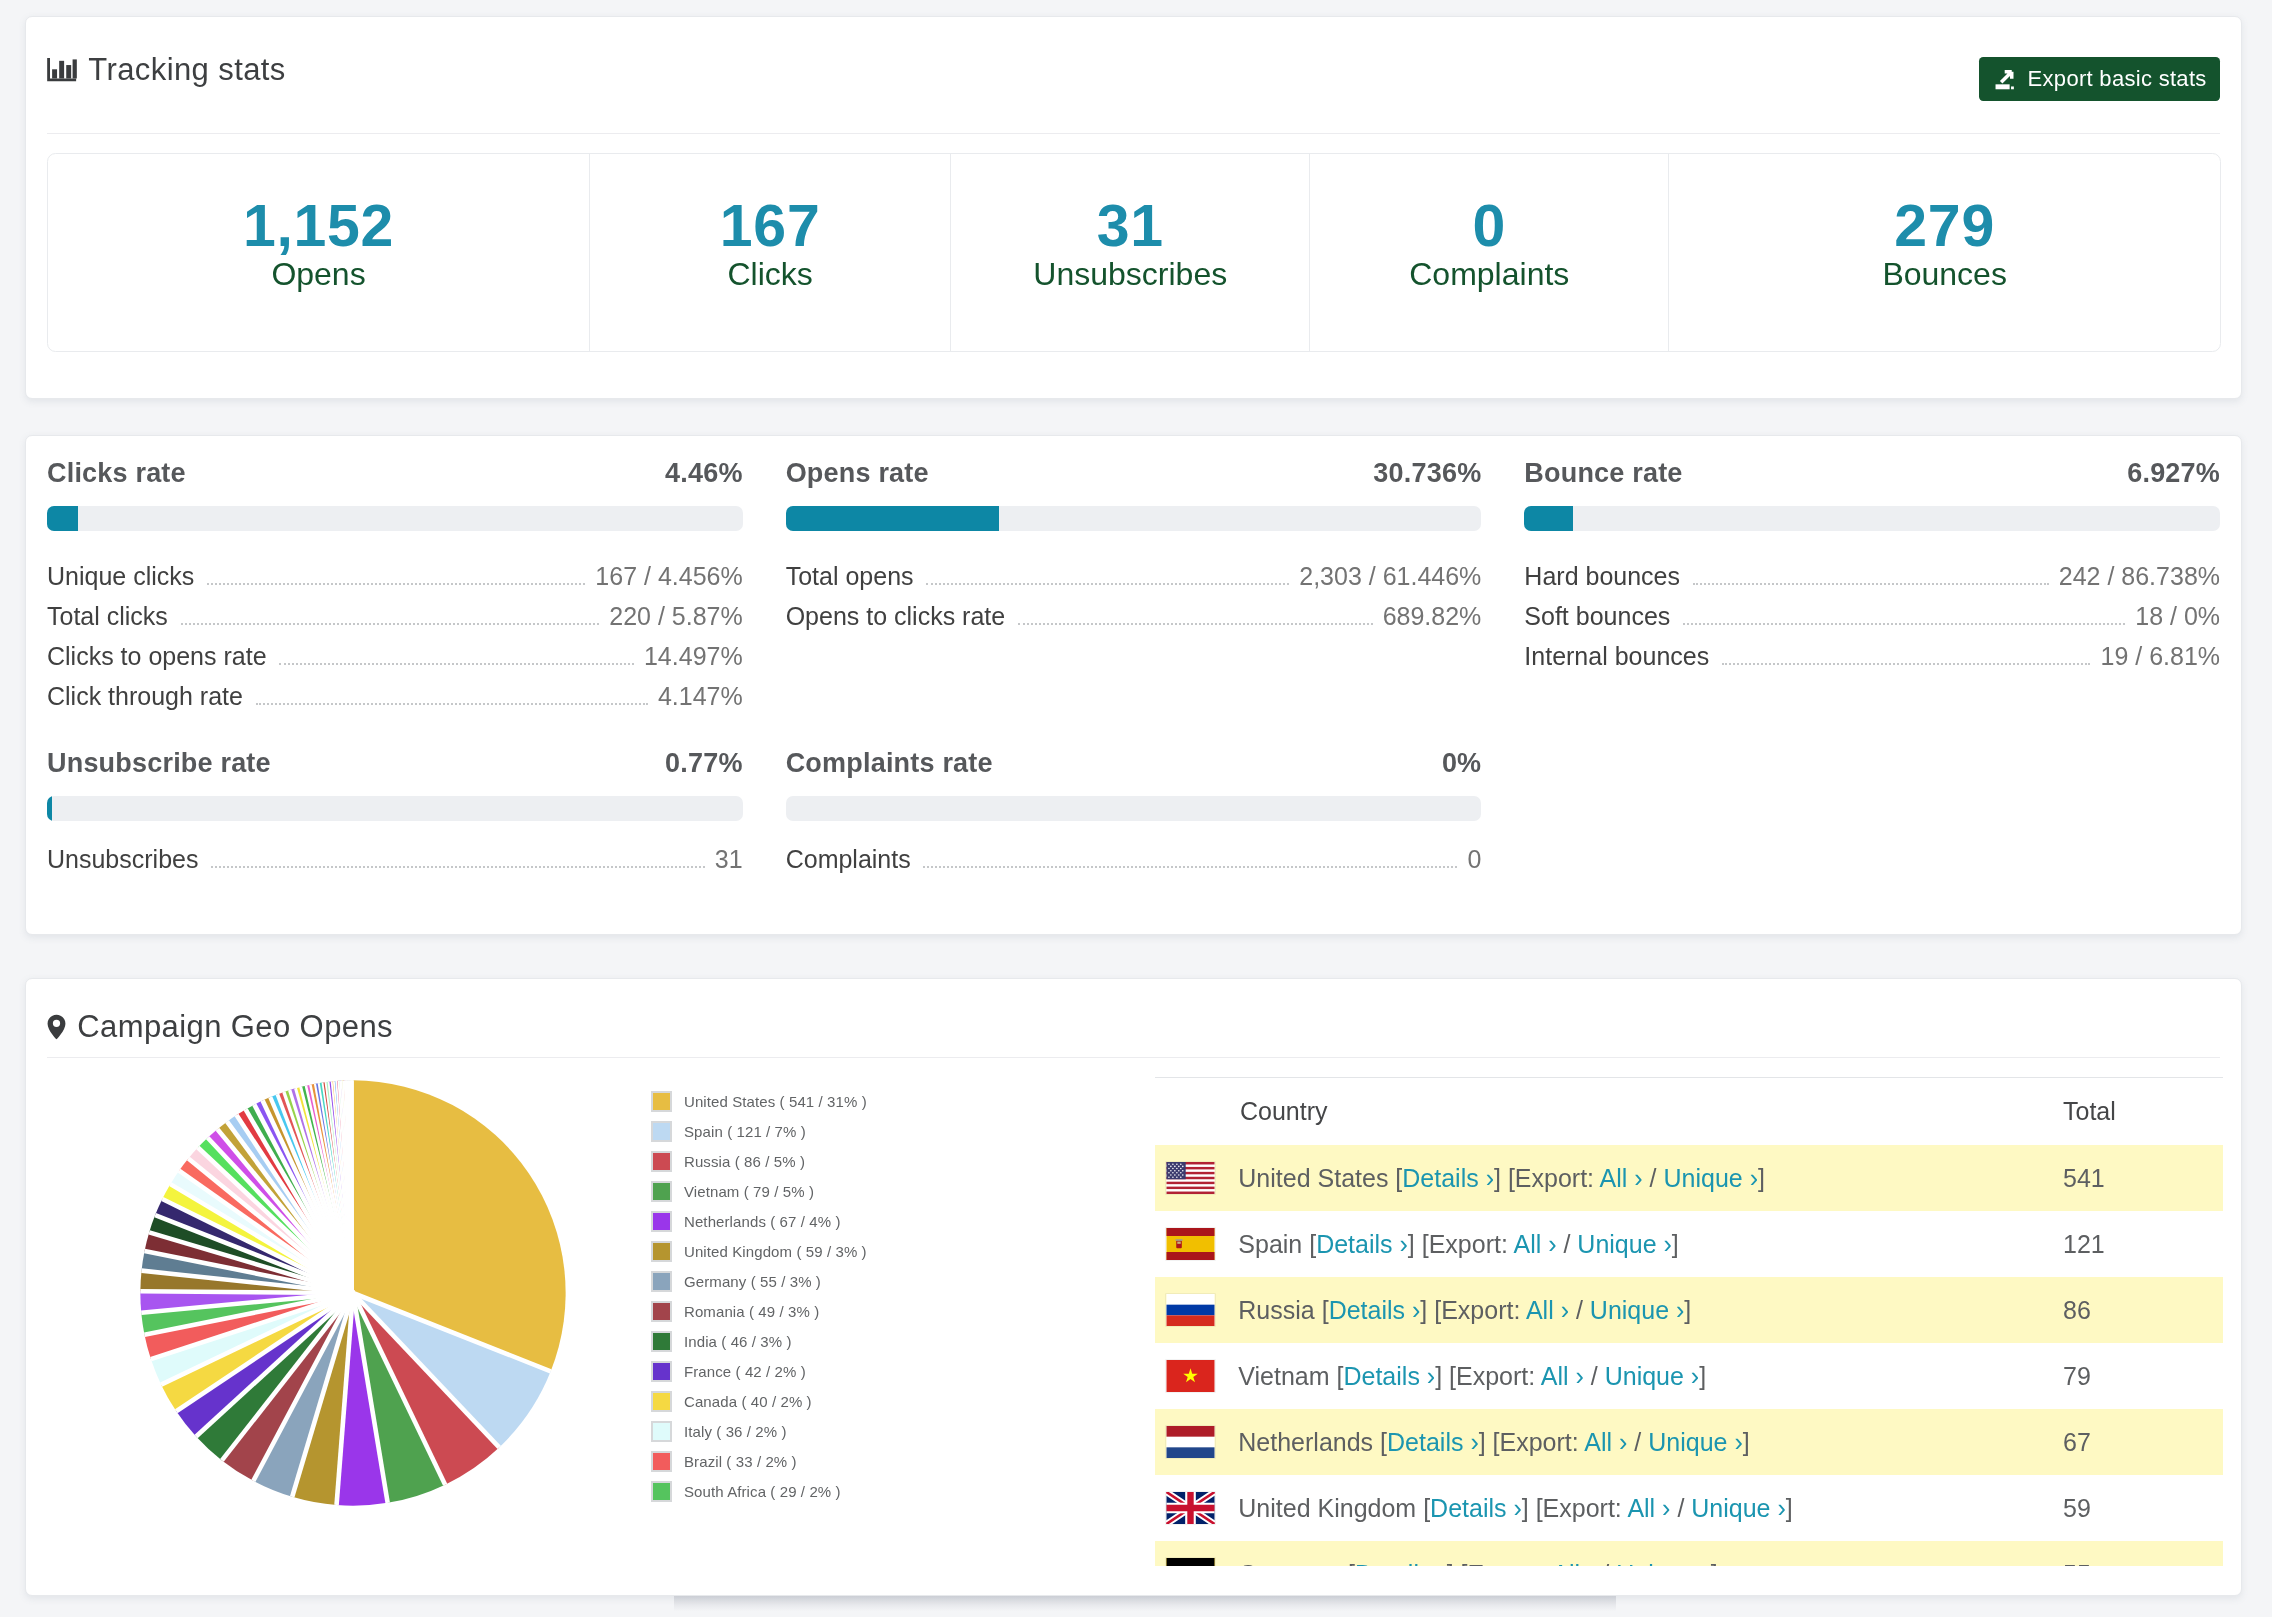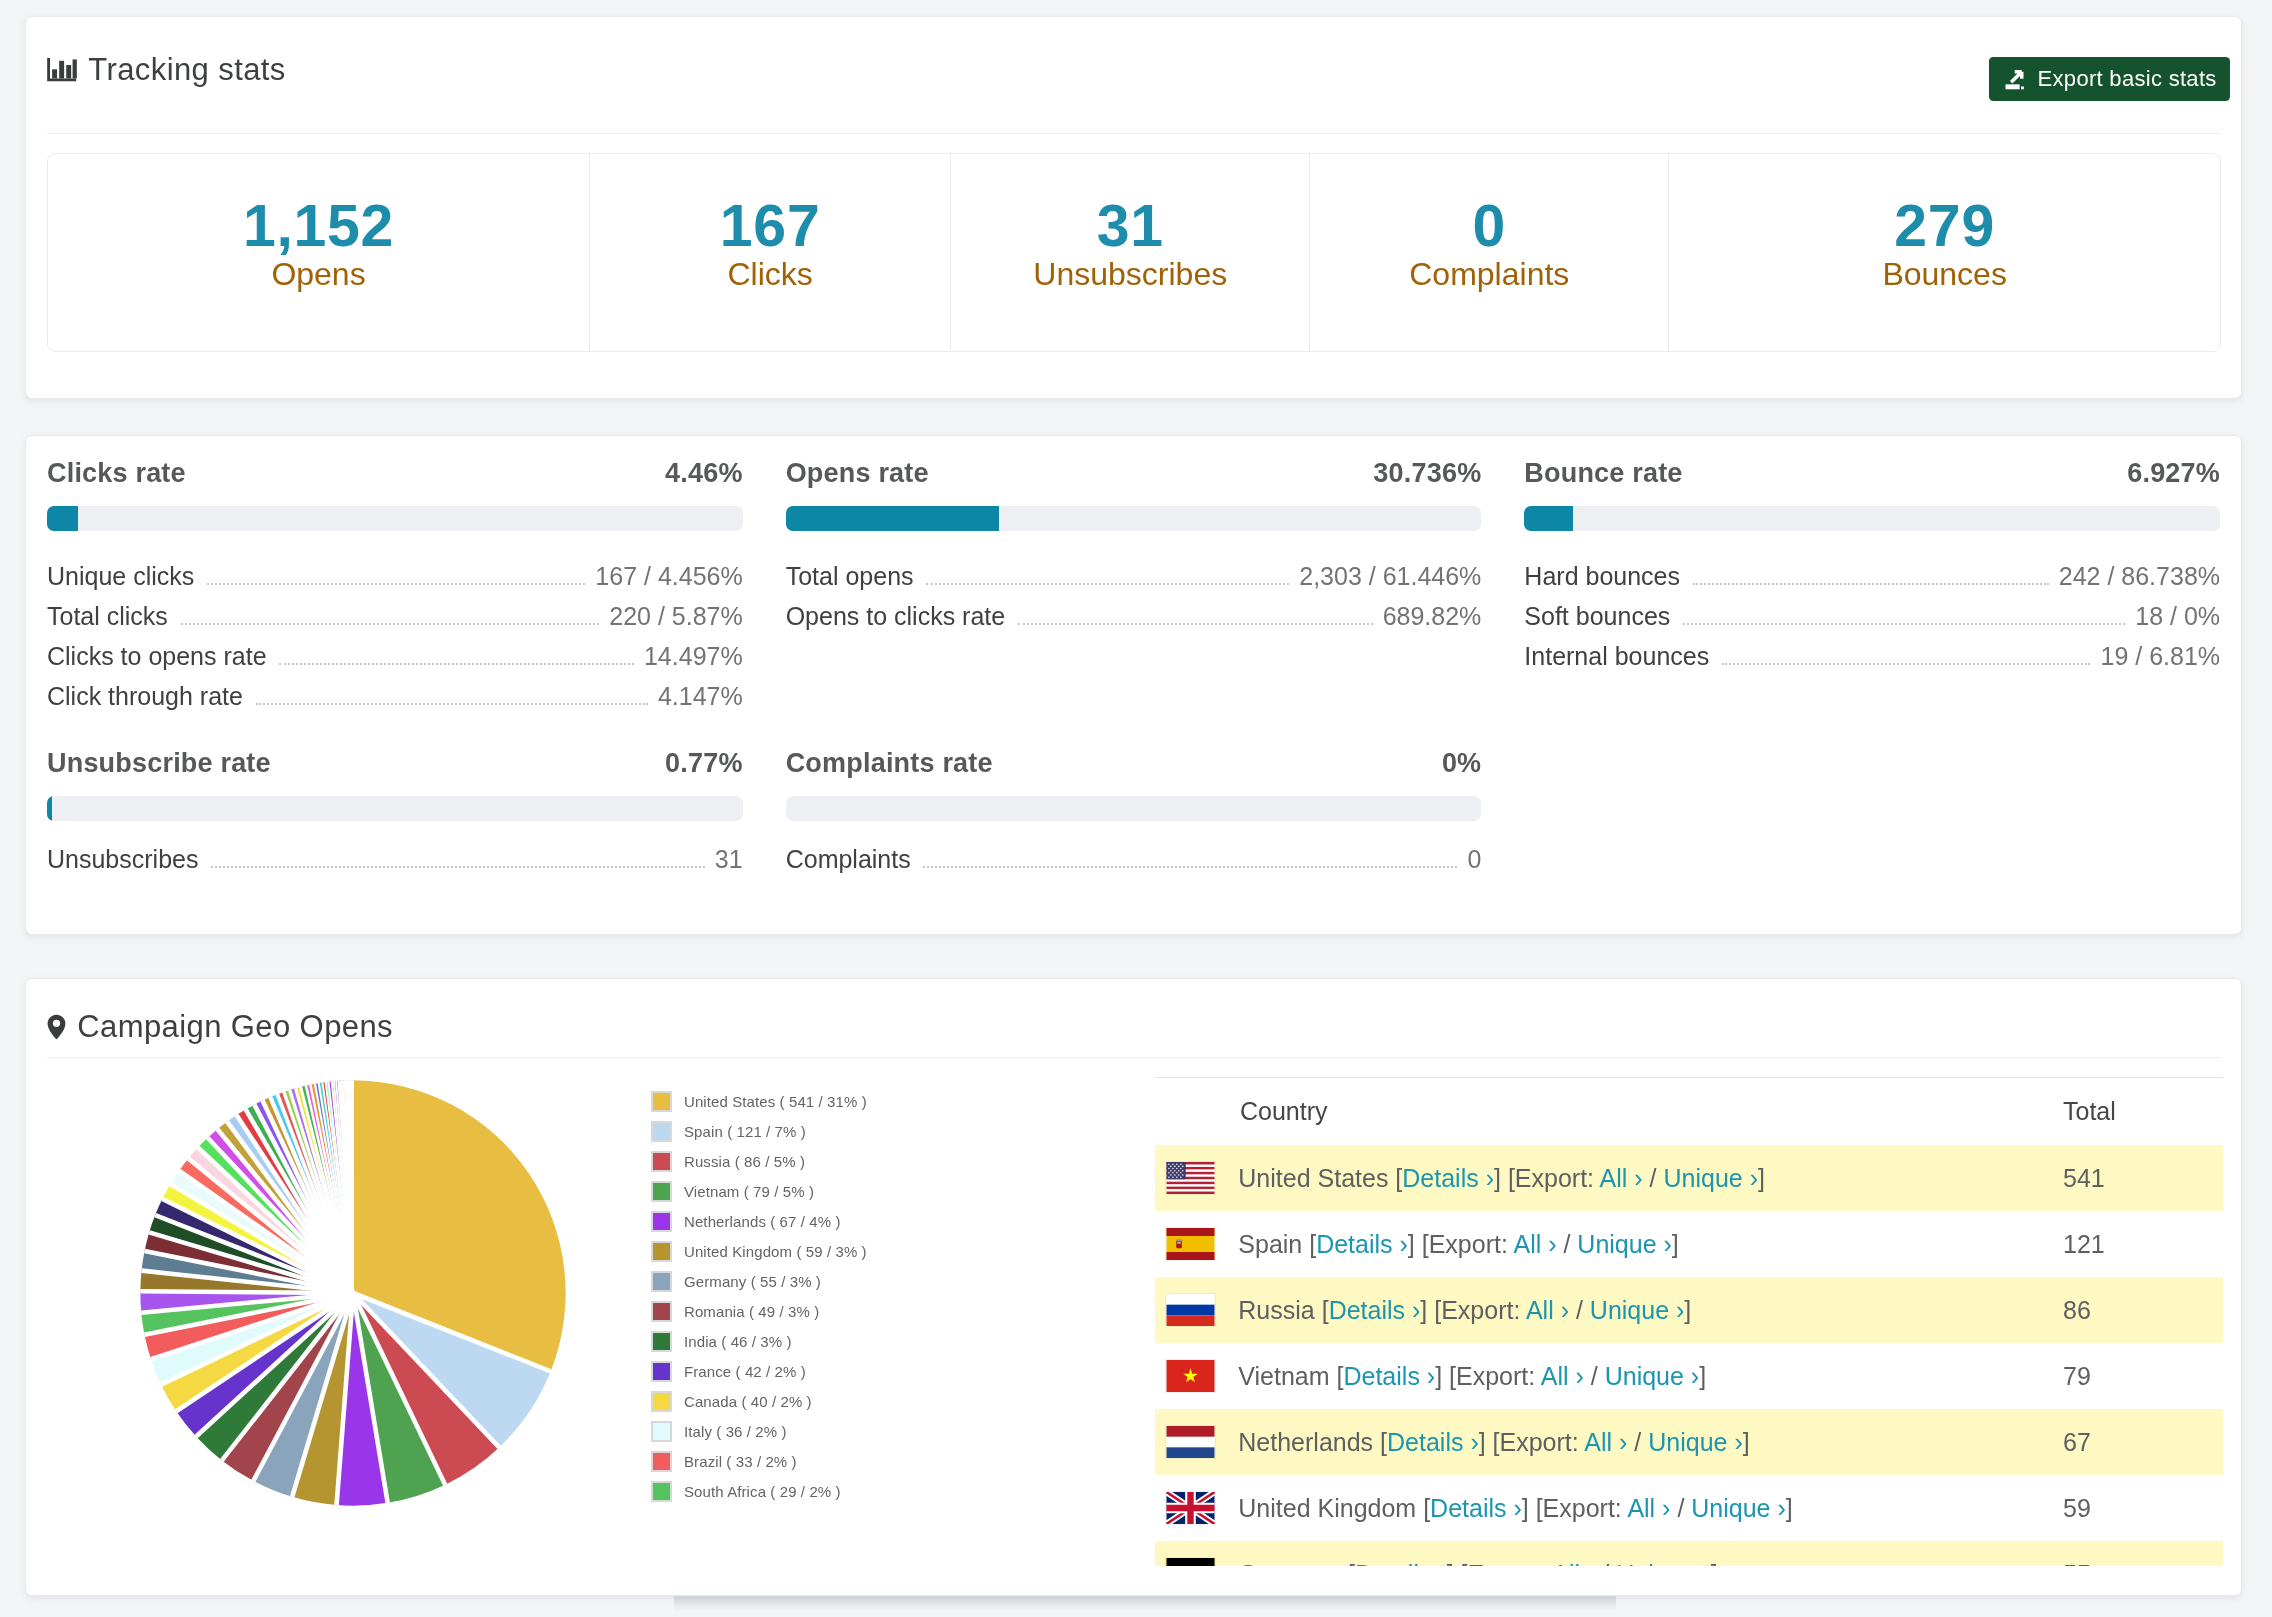--- a/index.html
+++ b/index.html
@@ -3,39 +3,39 @@
 <meta charset="utf-8">
 <style>
   * { margin:0; padding:0; box-sizing:border-box; }
   html,body { width:2273px; height:1618px; overflow:hidden; }
   body { background:#f4f5f7; font-family:"Liberation Sans", sans-serif; position:relative; }
   .card { position:absolute; left:25px; width:2217px; background:#ffffff;
           border:1.4px solid #e7e9ec; border-radius:7px;
           box-shadow:0 2.8px 7px rgba(110,120,140,0.12); }
   
   #card-tracking { top:15.5px; height:383px; }
-  .card-head { position:absolute; left:21px; right:11px; top:0; }
+  .card-head { position:absolute; left:21px; right:21px; top:0; }
   #card-tracking .card-head { height:116px; }
   .card-title { position:absolute; left:0; top:35px; font-size:31px; line-height:36px; color:#3d3f41; letter-spacing:0.4px; display:flex; align-items:center; }
   .card-title .ttl-icon { margin-right:11.3px; display:flex; }
   .head-divider { position:absolute; left:21px; right:21px; top:116px; border-top:1.4px solid #ececef; }
   .export-btn { position:absolute; right:0; top:40px; height:44px; background:#14532d; color:#fff; border:none;
                 border-radius:4.2px; font-family:inherit; font-size:22px; letter-spacing:0.3px;
                 padding:0 13.4px; display:flex; align-items:center; cursor:pointer; }
   .export-btn svg { margin-right:10px; }
   .stat-box { position:absolute; left:21px; top:136px; width:2174px; height:199px;
               border:1.4px solid #e9ebee; border-radius:8.5px; display:flex; }
   .stat-cell { display:flex; flex-direction:column; align-items:center; justify-content:center;
                padding-bottom:15.5px; }
   .stat-cell + .stat-cell { border-left:1.4px solid #e9ebee; }
   .stat-cell:nth-child(1){ width:24.91%; } .stat-cell:nth-child(2){ width:16.63%; }
   .stat-cell:nth-child(3){ width:16.53%; } .stat-cell:nth-child(4){ width:16.53%; }
   .stat-cell:nth-child(5){ width:25.40%; }
   .stat-value { font-size:59px; font-weight:bold; color:#1d8dab; line-height:64px; letter-spacing:0.7px; }
-  .stat-label { font-size:32px; color:#a16207; line-height:40px; margin-top:-4.2px; }
+  .stat-label { font-size:32px; color:#14532d; line-height:40px; margin-top:-4.2px; }
   
   #card-rates { top:435px; height:500px; }
   .rates-row { display:flex; padding:0 21px; }
   .rates-row1 { padding-top:20px; }
   .rates-row2 { padding-top:30px; }
   .rates-row2 .d-rows { margin-top:18.4px; }
   .rate-col { width:696px; }
   .rate-col + .rate-col { margin-left:43px; }
   .rate-head { display:flex; justify-content:space-between; align-items:baseline;
                font-size:27px; font-weight:bold; color:#56585b; line-height:34px; letter-spacing:0.2px; }

